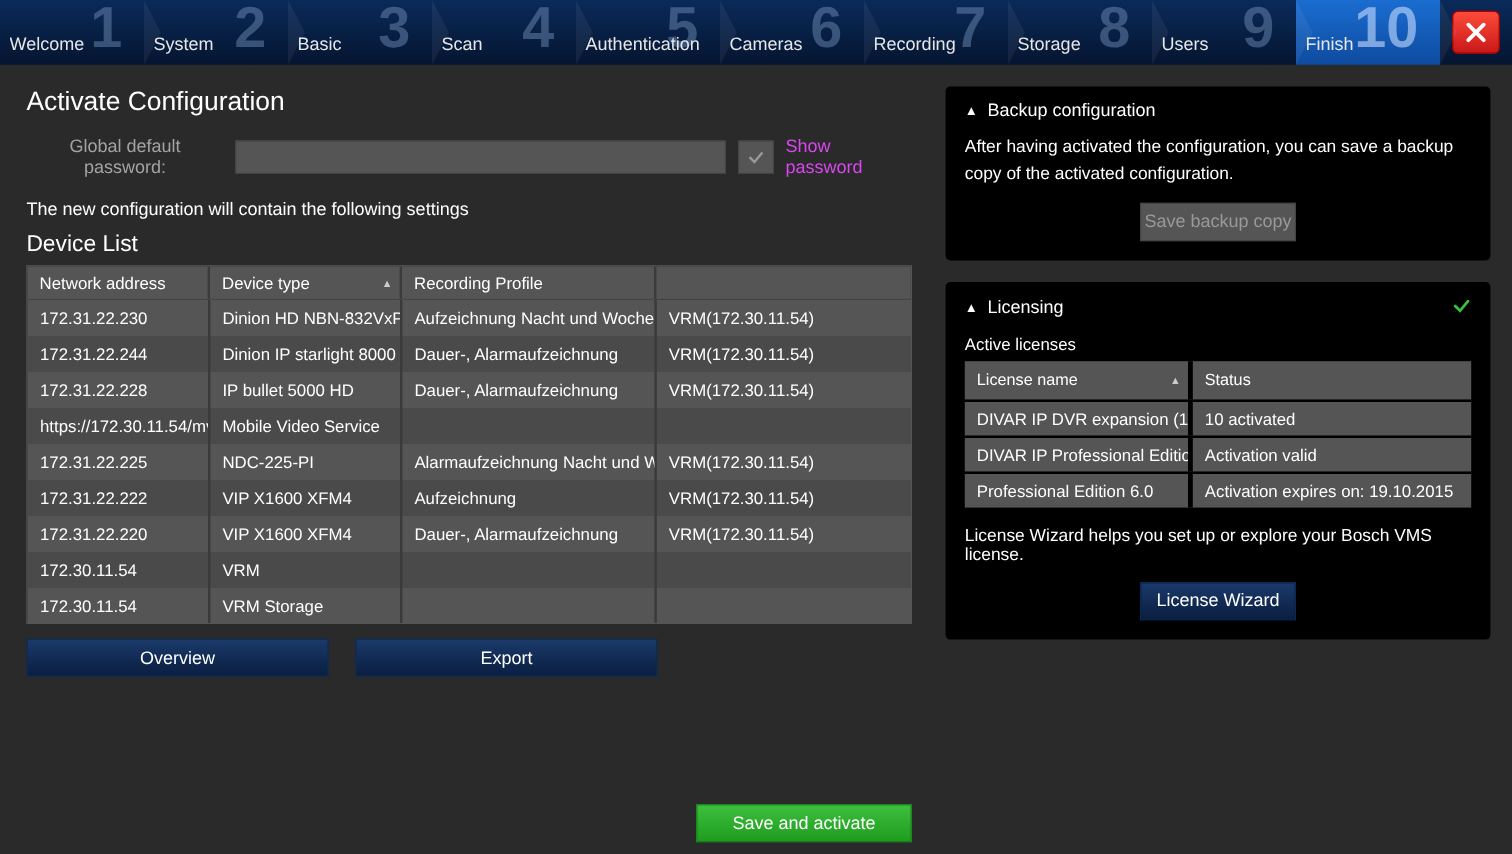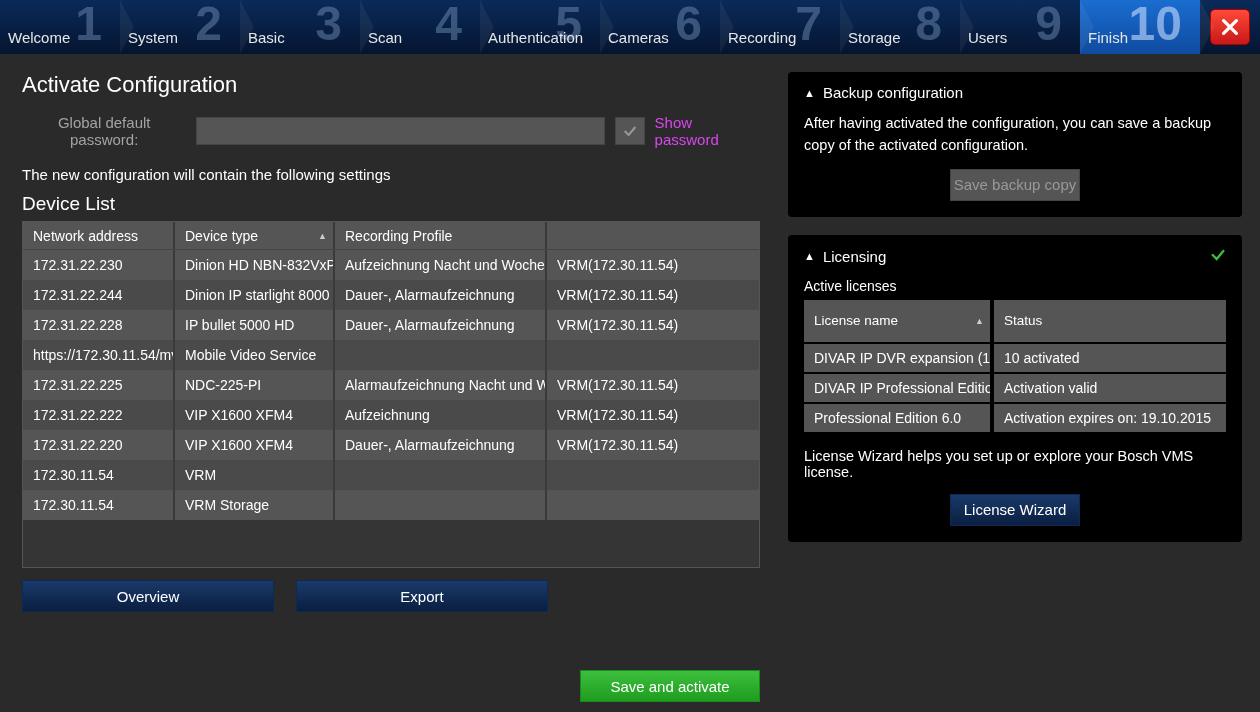--- a/index.html
+++ b/index.html
@@ -209,20 +209,21 @@
   font-size: 15px;
   cursor: pointer;
   display: flex;
   align-items: center;
   justify-content: center;
 }
 .btn.wide { width: 252px; }
 .btn.green {
   background: linear-gradient(to bottom, #3dbf3d, #1e9c1e);
   border: 1px solid #1a8a1a;
+  margin-top: 48px;
 }
 .btn.disabled {
   background: #555;
   border: 1px solid #444;
   color: #999;
   cursor: default;
 }
 .save-row {
   display: flex;
   justify-content: flex-end;
@@ -266,21 +267,21 @@
 .lic-sub {
   font-size: 14px;
   margin-bottom: 6px;
 }
 .lic-table {
   width: 100%;
 }
 .lic-header {
   display: flex;
   background: #555;
-  height: 42px;
+  height: 32px;
   align-items: center;
   font-size: 13.5px;
 }
 .lic-row {
   display: flex;
   height: 30px;
   align-items: center;
   font-size: 14px;
   background: #555;
   text-align: right;

